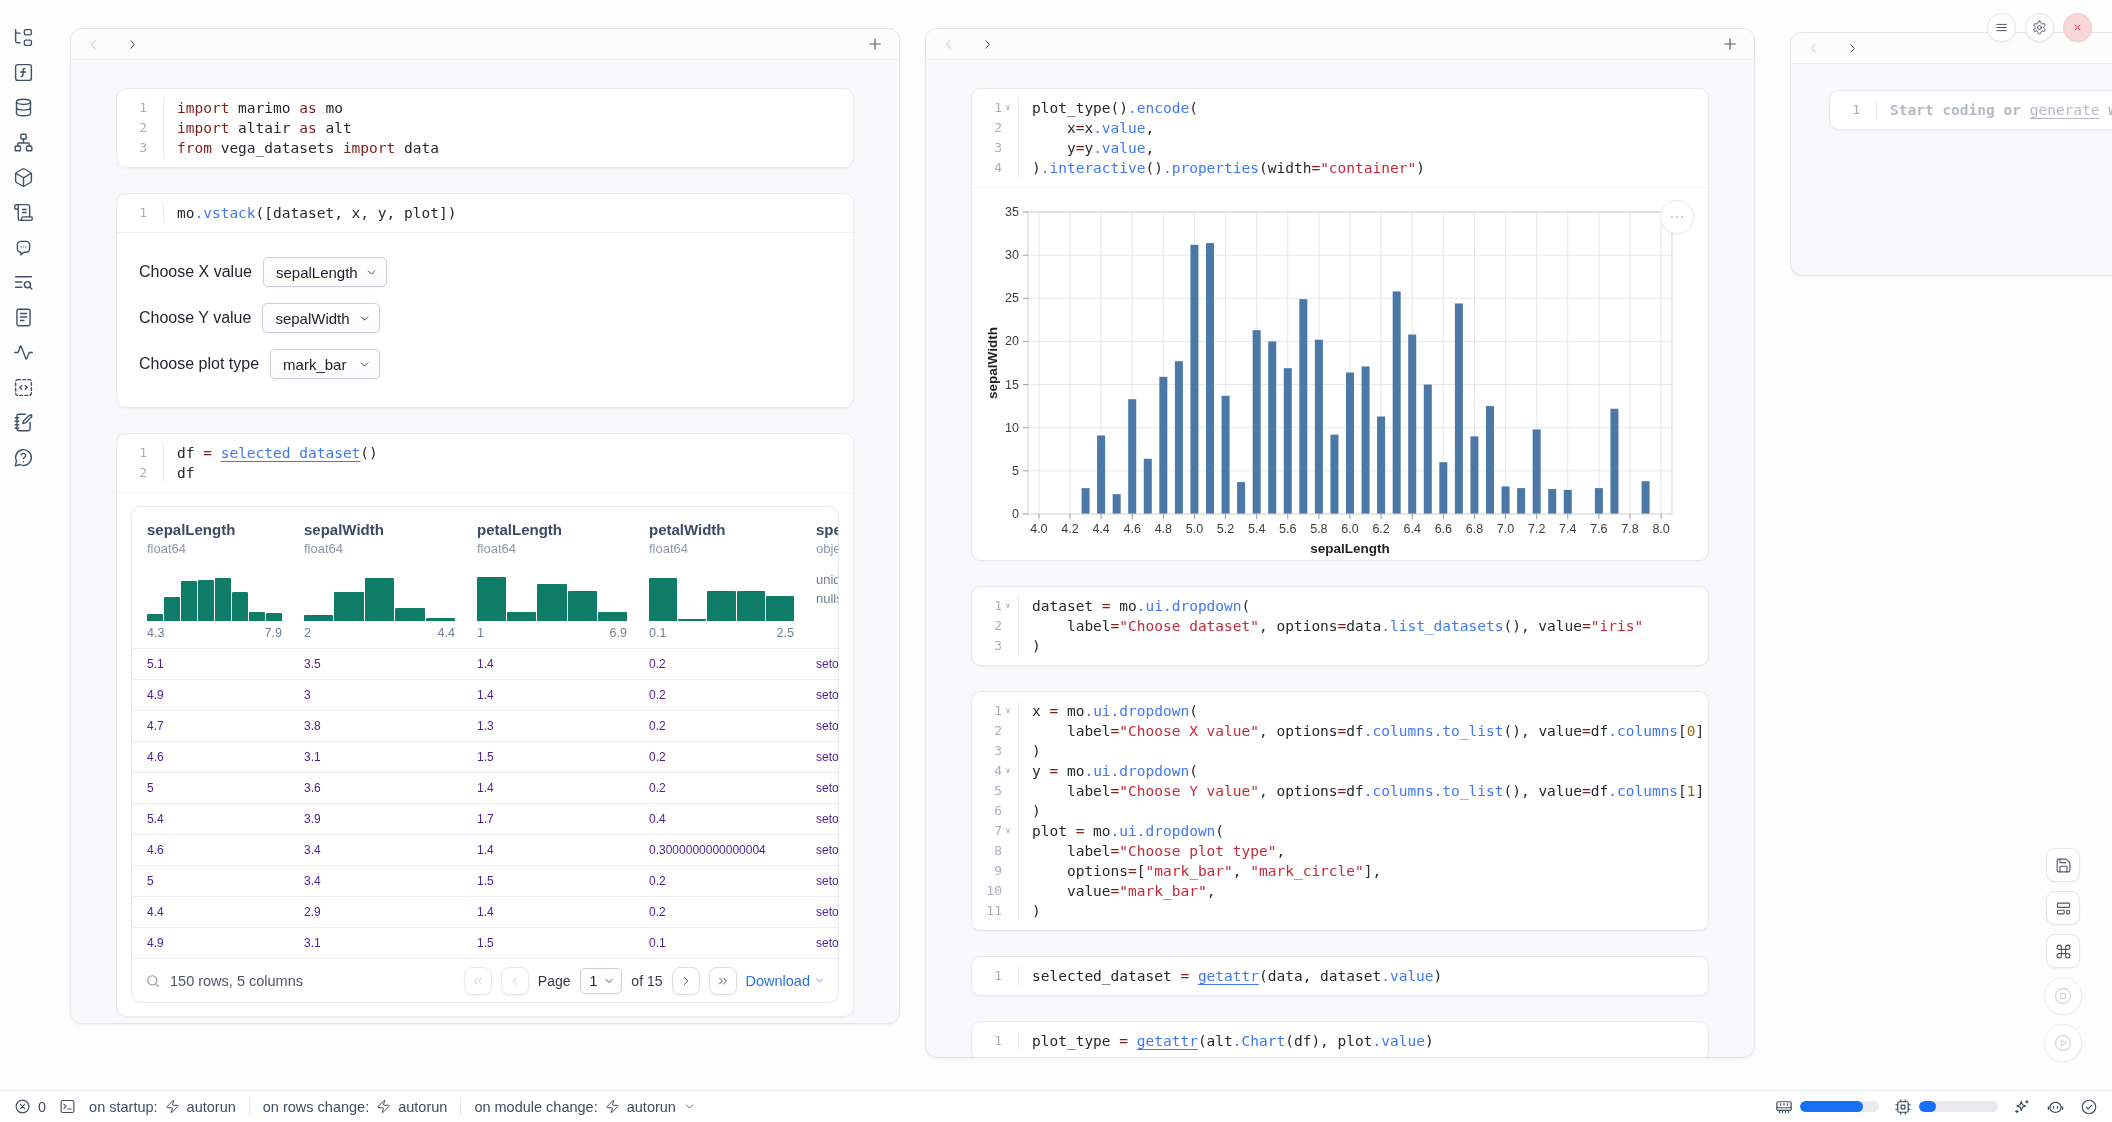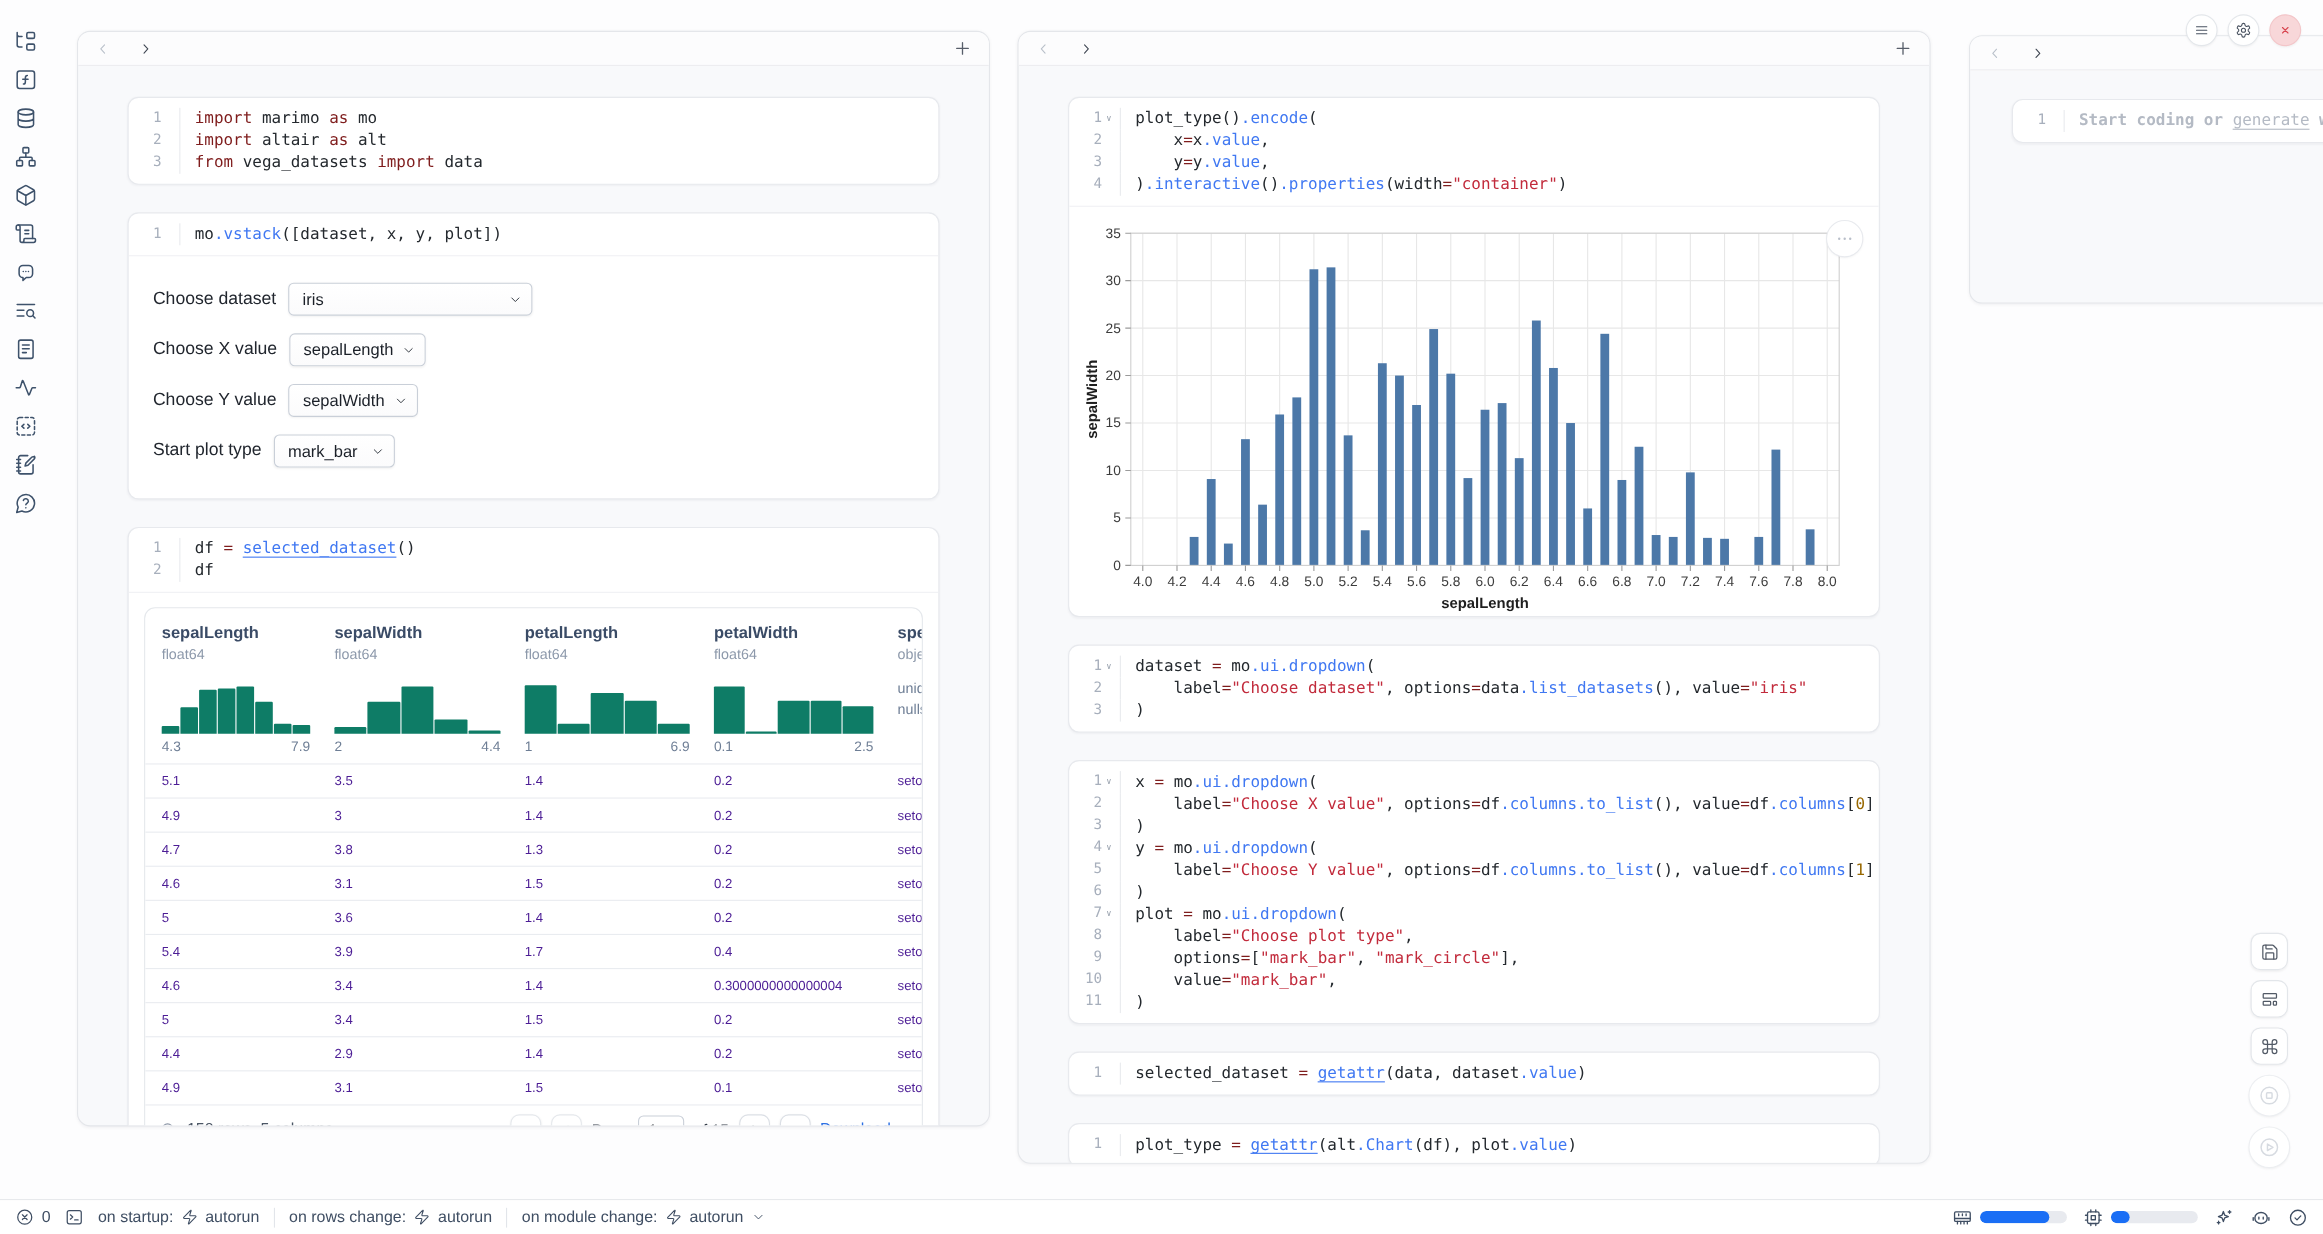--- a/index.html
+++ b/index.html
@@ -241,31 +241,20 @@
           <div class="line"><span class="gut"><span class="lnum">2</span><span class="fold"></span></span><span class="src"><span class="tk-kw">import</span><span class="tk-pl"> altair </span><span class="tk-kw">as</span><span class="tk-pl"> alt</span></span></div>
           <div class="line"><span class="gut"><span class="lnum">3</span><span class="fold"></span></span><span class="src"><span class="tk-kw">from</span><span class="tk-pl"> vega_datasets </span><span class="tk-kw">import</span><span class="tk-pl"> data</span></span></div>
         </div>
       </div>
       <div class="cell">
         <div class="code">
           <div class="line"><span class="gut"><span class="lnum">1</span><span class="fold"></span></span><span class="src"><span class="tk-pl">mo</span><span class="tk-fn">.vstack</span><span class="tk-pl">([dataset, x, y, plot])</span></span></div>
         </div>
         <div class="output drops">
           <div class="drop-row">
-            <span>Choose dataset</span>
-            <span class="select-box" style="width:222px">
-              <span>iris</span>
-              <span class="sel-chev">
-                <svg width="13" height="13" viewBox="0 0 24 24" fill="none" stroke="currentColor" stroke-width="1.6" stroke-linecap="round" stroke-linejoin="round">
-                  <path d="m6 9 6 6 6-6"></path>
-                </svg>
-              </span>
-            </span>
-          </div>
-          <div class="drop-row">
             <span>Choose X value</span>
             <span class="select-box" style="width:124px">
               <span>sepalLength</span>
               <span class="sel-chev">
                 <svg width="13" height="13" viewBox="0 0 24 24" fill="none" stroke="currentColor" stroke-width="1.6" stroke-linecap="round" stroke-linejoin="round">
                   <path d="m6 9 6 6 6-6"></path>
                 </svg>
               </span>
             </span>
           </div>
@@ -274,21 +263,21 @@
             <span class="select-box" style="width:118px">
               <span>sepalWidth</span>
               <span class="sel-chev">
                 <svg width="13" height="13" viewBox="0 0 24 24" fill="none" stroke="currentColor" stroke-width="1.6" stroke-linecap="round" stroke-linejoin="round">
                   <path d="m6 9 6 6 6-6"></path>
                 </svg>
               </span>
             </span>
           </div>
           <div class="drop-row">
-            <span>Start plot type</span>
+            <span>Choose plot type</span>
             <span class="select-box" style="width:110px">
               <span>mark_bar</span>
               <span class="sel-chev">
                 <svg width="13" height="13" viewBox="0 0 24 24" fill="none" stroke="currentColor" stroke-width="1.6" stroke-linecap="round" stroke-linejoin="round">
                   <path d="m6 9 6 6 6-6"></path>
                 </svg>
               </span>
             </span>
           </div>
         </div>

